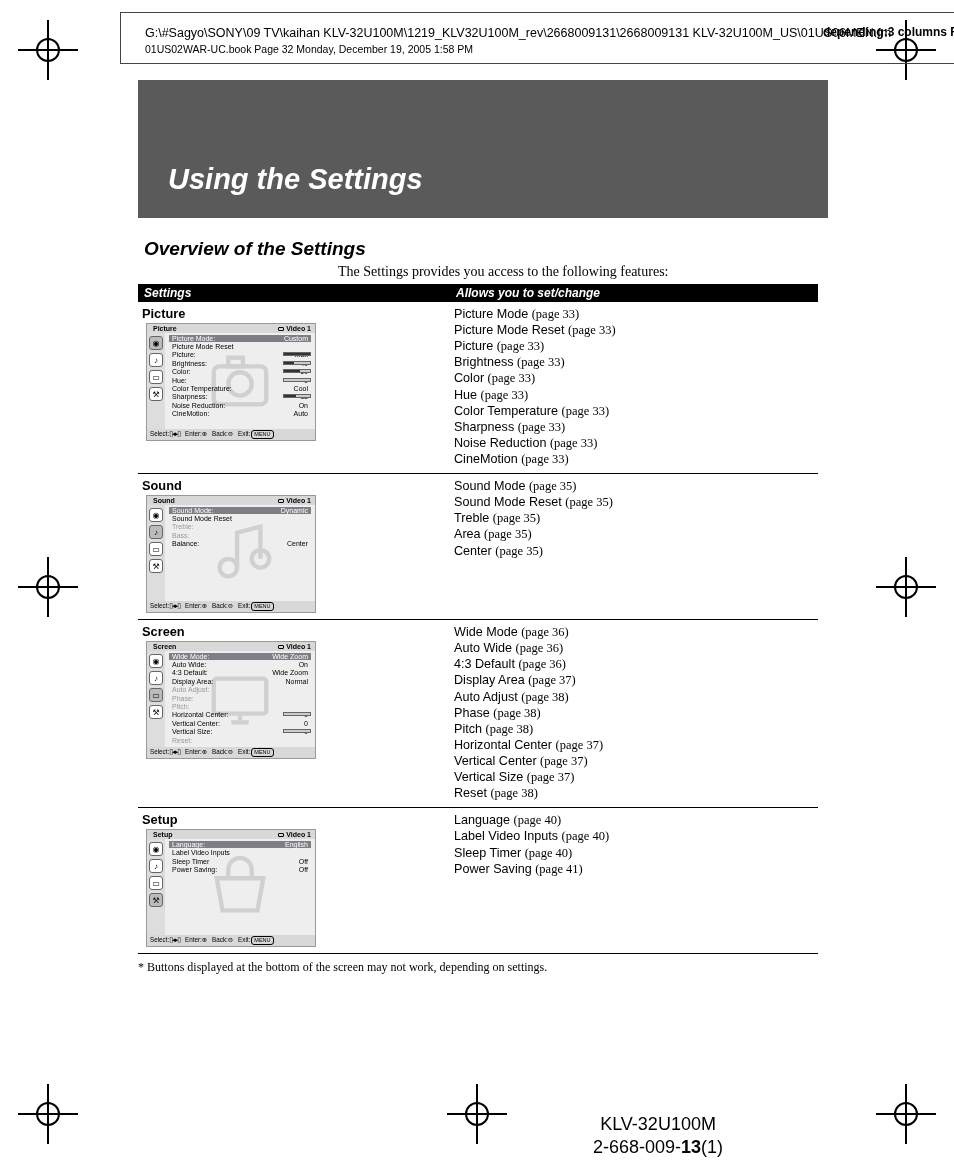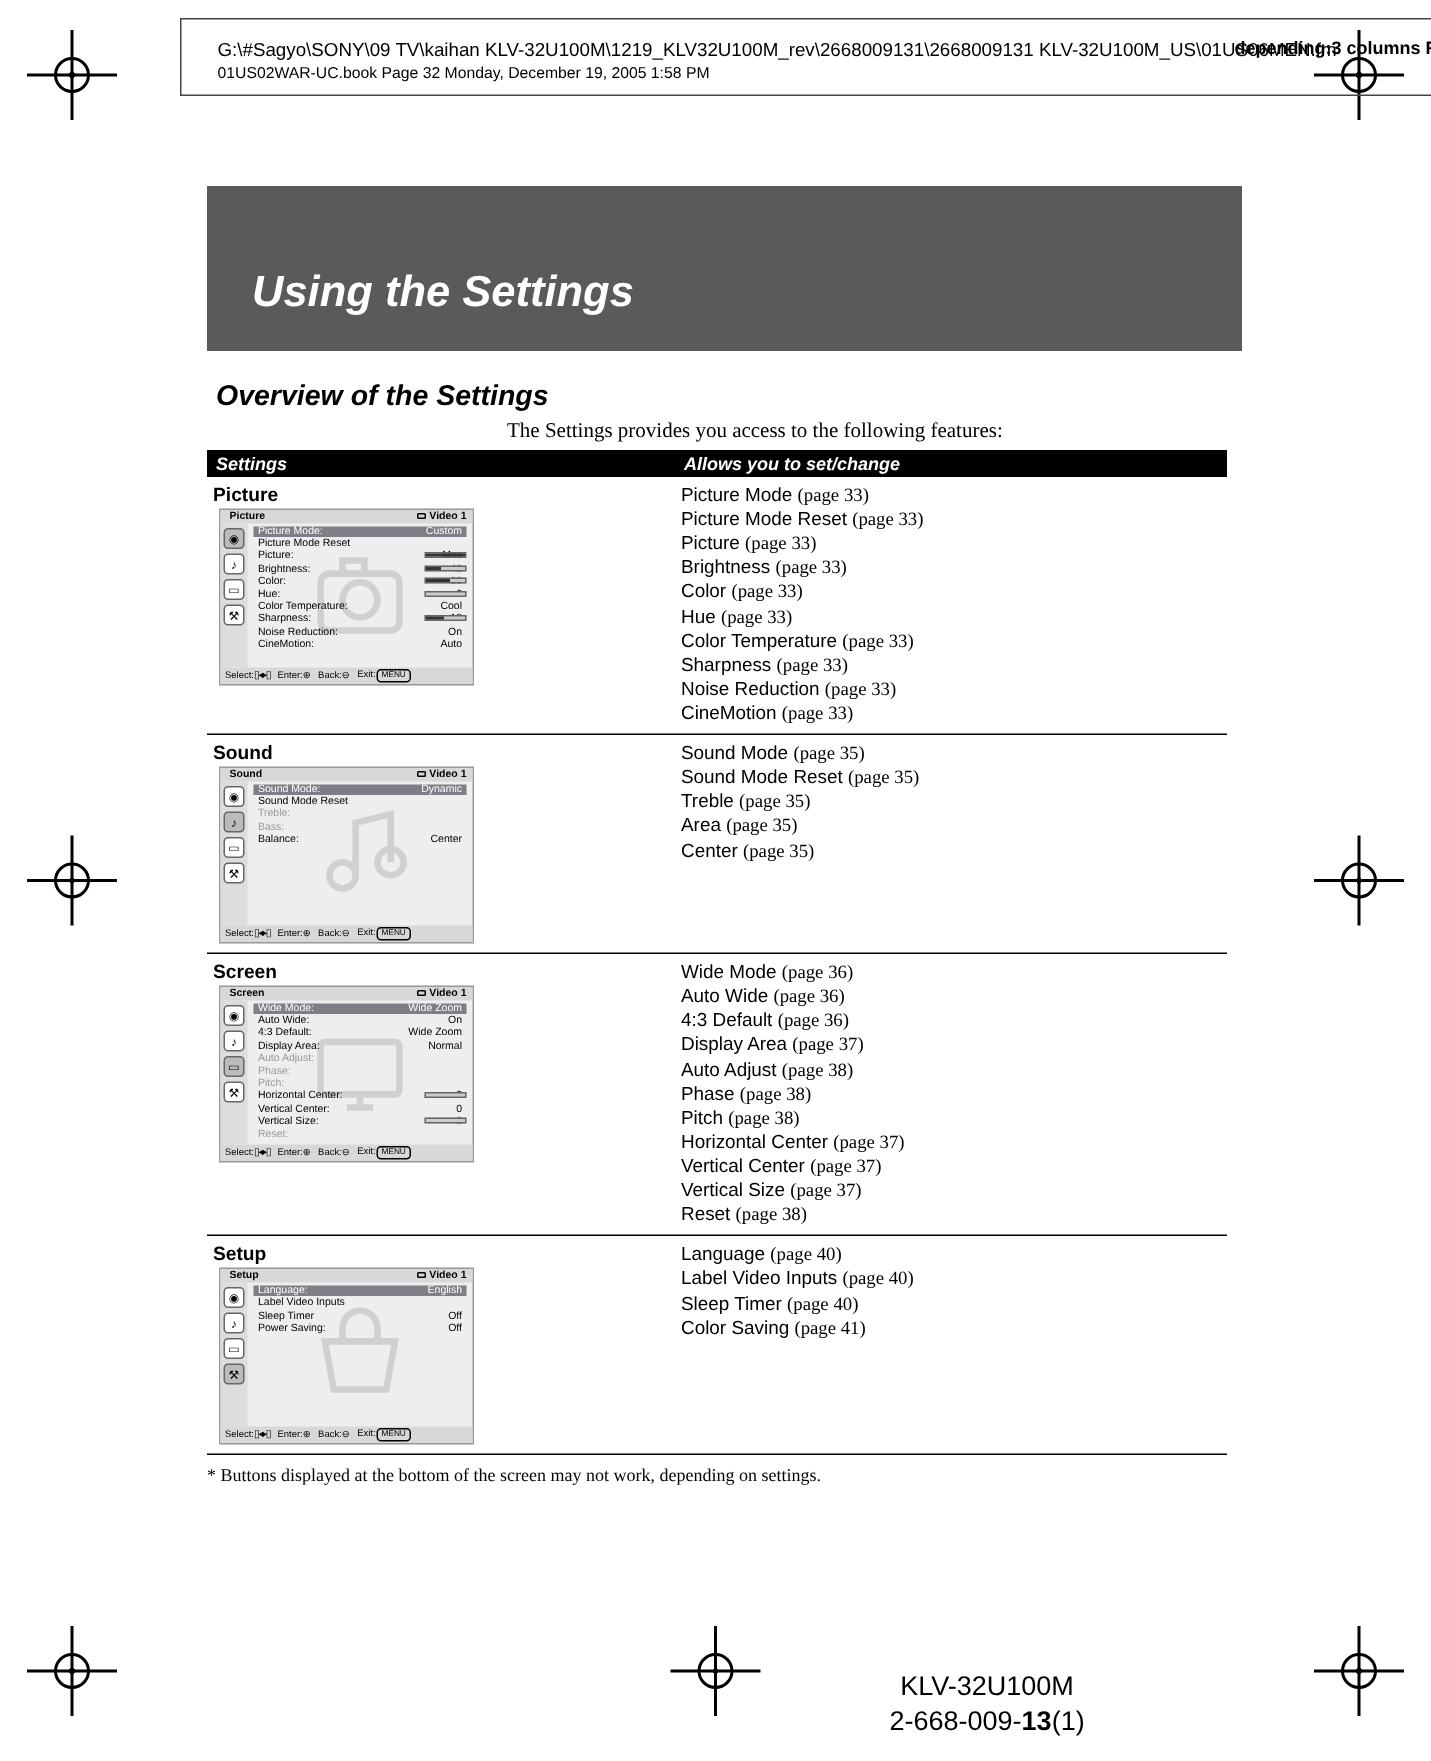--- a/index.html
+++ b/index.html
@@ -48,30 +48,29 @@
   .meta-row2 { font-size: 10.5px; margin-top: 1px;}
 
   .content {
     position: absolute;
     top: 80px; left: 138px;
     width: 690px;
   }
   .banner {
     background: #5a5a5a;
     color: #fff;
-    height: 110px;
+    height: 138px;
     display: flex;
     align-items: flex-end;
     padding: 0 0 22px 30px;
     font-family: Arial, Helvetica, sans-serif;
     font-style: italic;
     font-weight: bold;
     font-size: 29px;
     margin-bottom: 20px;
-    margin-top: 44px;
   }
   .section-title {
     font-family: Arial, Helvetica, sans-serif;
     font-style: italic;
     font-weight: bold;
     font-size: 19px;
     margin: 8px 0 4px 6px;
   }
   .intro {
     font-size: 14px;
@@ -504,21 +503,21 @@
       <span>Enter:⊕</span>
       <span>Back:⊖</span>
       <span>Exit:<span class="pill">MENU</span></span>
     </div>
   </div>
     </td>
     <td class="feat-list">
             <div><span class="feat-label">Language</span> <span class="page-ref">(page 40)</span></div>
             <div><span class="feat-label">Label Video Inputs</span> <span class="page-ref">(page 40)</span></div>
             <div><span class="feat-label">Sleep Timer</span> <span class="page-ref">(page 40)</span></div>
-            <div><span class="feat-label">Color Saving</span> <span class="page-ref">(page 41)</span></div>
+            <div><span class="feat-label">Power Saving</span> <span class="page-ref">(page 41)</span></div>
           </td>
         </tr>
       </tbody>
   </table>
 
   <div class="footnote">* Buttons displayed at the bottom of the screen may not work, depending on settings.</div>
 </div>
 
 <div class="footer-right">
   <div>KLV-32U100M</div>

